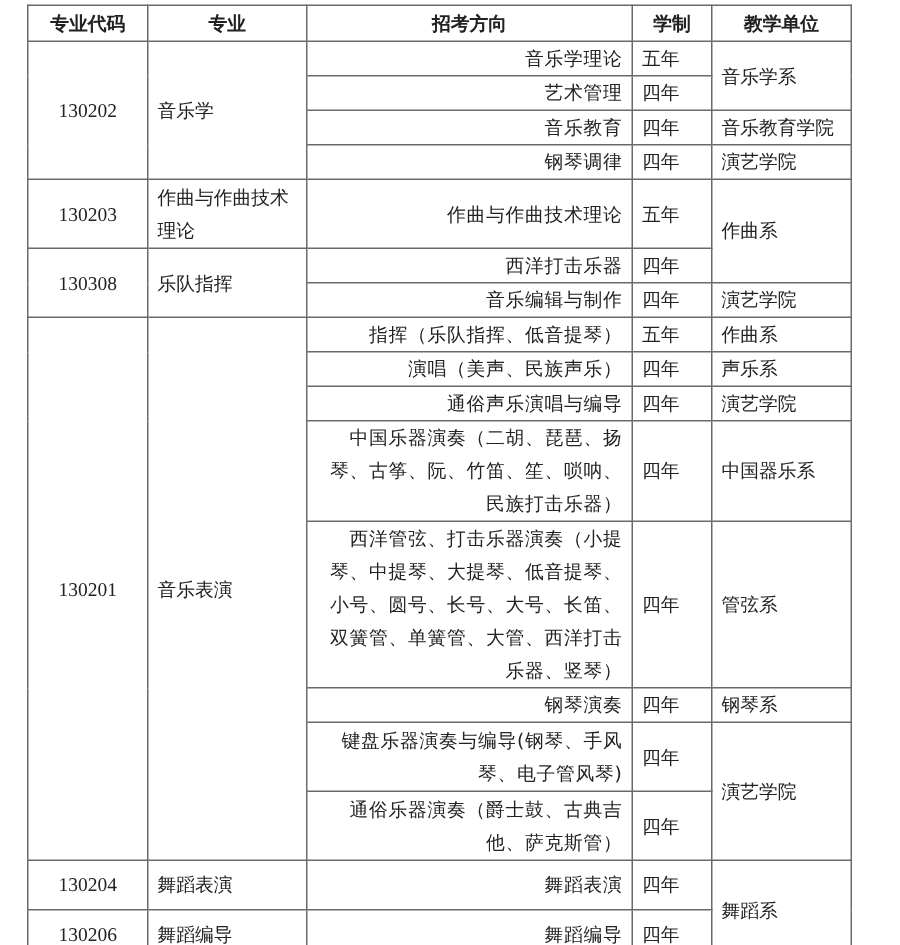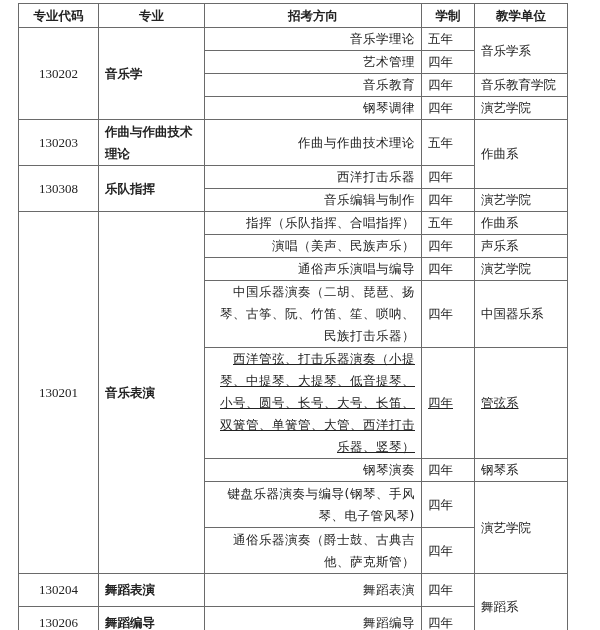--- a/index.html
+++ b/index.html
@@ -35,28 +35,28 @@
       text-align: center;
       height: 23px;
       color: #222;
     }
     td.code {
       text-align: center;
       font-family: "Liberation Serif", "DejaVu Serif", serif;
       font-size: 13px;
       margin-left: 40px;
     }
-    td.major { text-align: left; font-weight: bold; }
+    td.major { text-align: left; }
     td.dir { text-align: right; letter-spacing: 0.5px; }
     td.years { text-align: left; padding-left: 8px; }
     td.unit { text-align: left; padding-left: 8px; }
     tr.h1 td { height: 22px; }
     tr.h2 td { height: 45px; }
     tr.h3 td { height: 66px; margin-top: 28px; }
-    tr.h4 td { height: 89px; text-decoration: underline; }
+    tr.h4 td { height: 89px; }
     tr.hdance td { height: 32px; }
     .multiline { line-height: 22px; }
   </style>
 </head>
 <body>
 
 <table class="admit">
   <colgroup>
     <col style="width:80px">
     <col style="width:106px">
@@ -113,21 +113,21 @@
     </tr>
     <tr class="h1">
       <td class="dir">音乐编辑与制作</td>
       <td class="years">四年</td>
       <td class="unit">演艺学院</td>
     </tr>
 
     <tr class="h1">
       <td class="code" rowspan="8">130201</td>
       <td class="major" rowspan="8">音乐表演</td>
-      <td class="dir">指挥（乐队指挥、合唱指挥）</td>
+      <td class="dir">指挥（乐队指挥、低音提琴）</td>
       <td class="years">五年</td>
       <td class="unit">作曲系</td>
     </tr>
     <tr class="h1">
       <td class="dir">演唱（美声、民族声乐）</td>
       <td class="years">四年</td>
       <td class="unit">声乐系</td>
     </tr>
     <tr class="h1">
       <td class="dir">通俗声乐演唱与编导</td>

